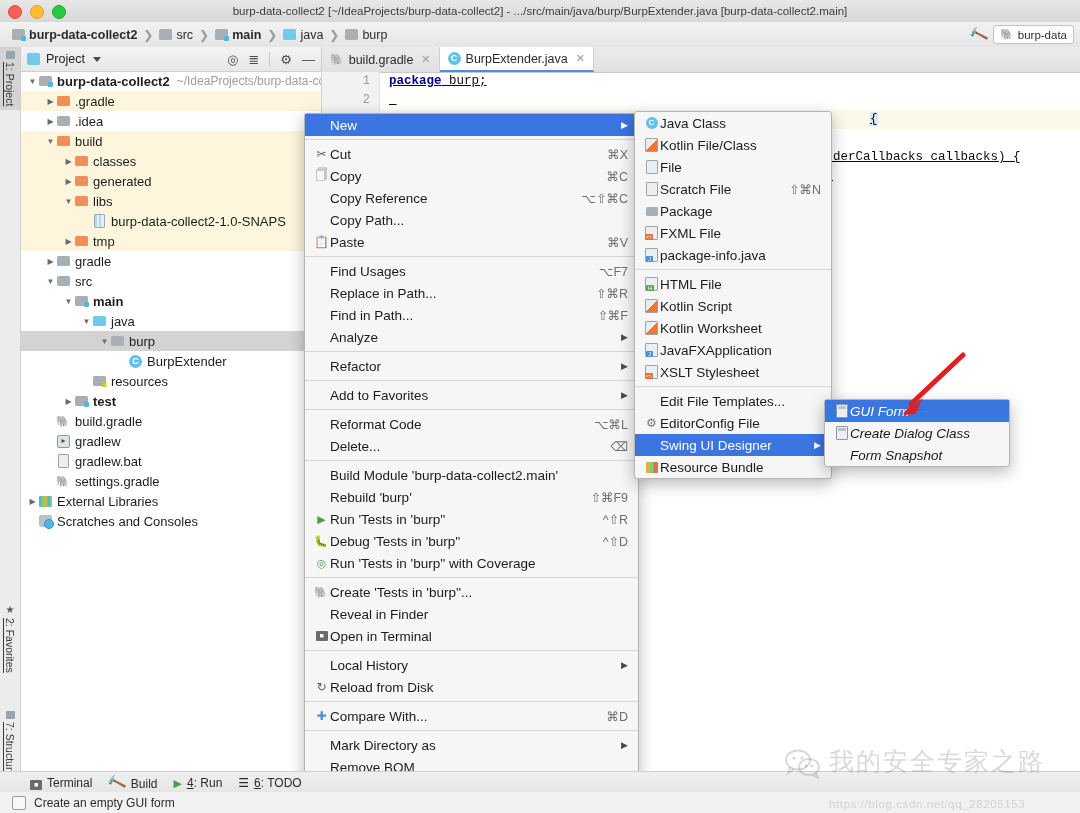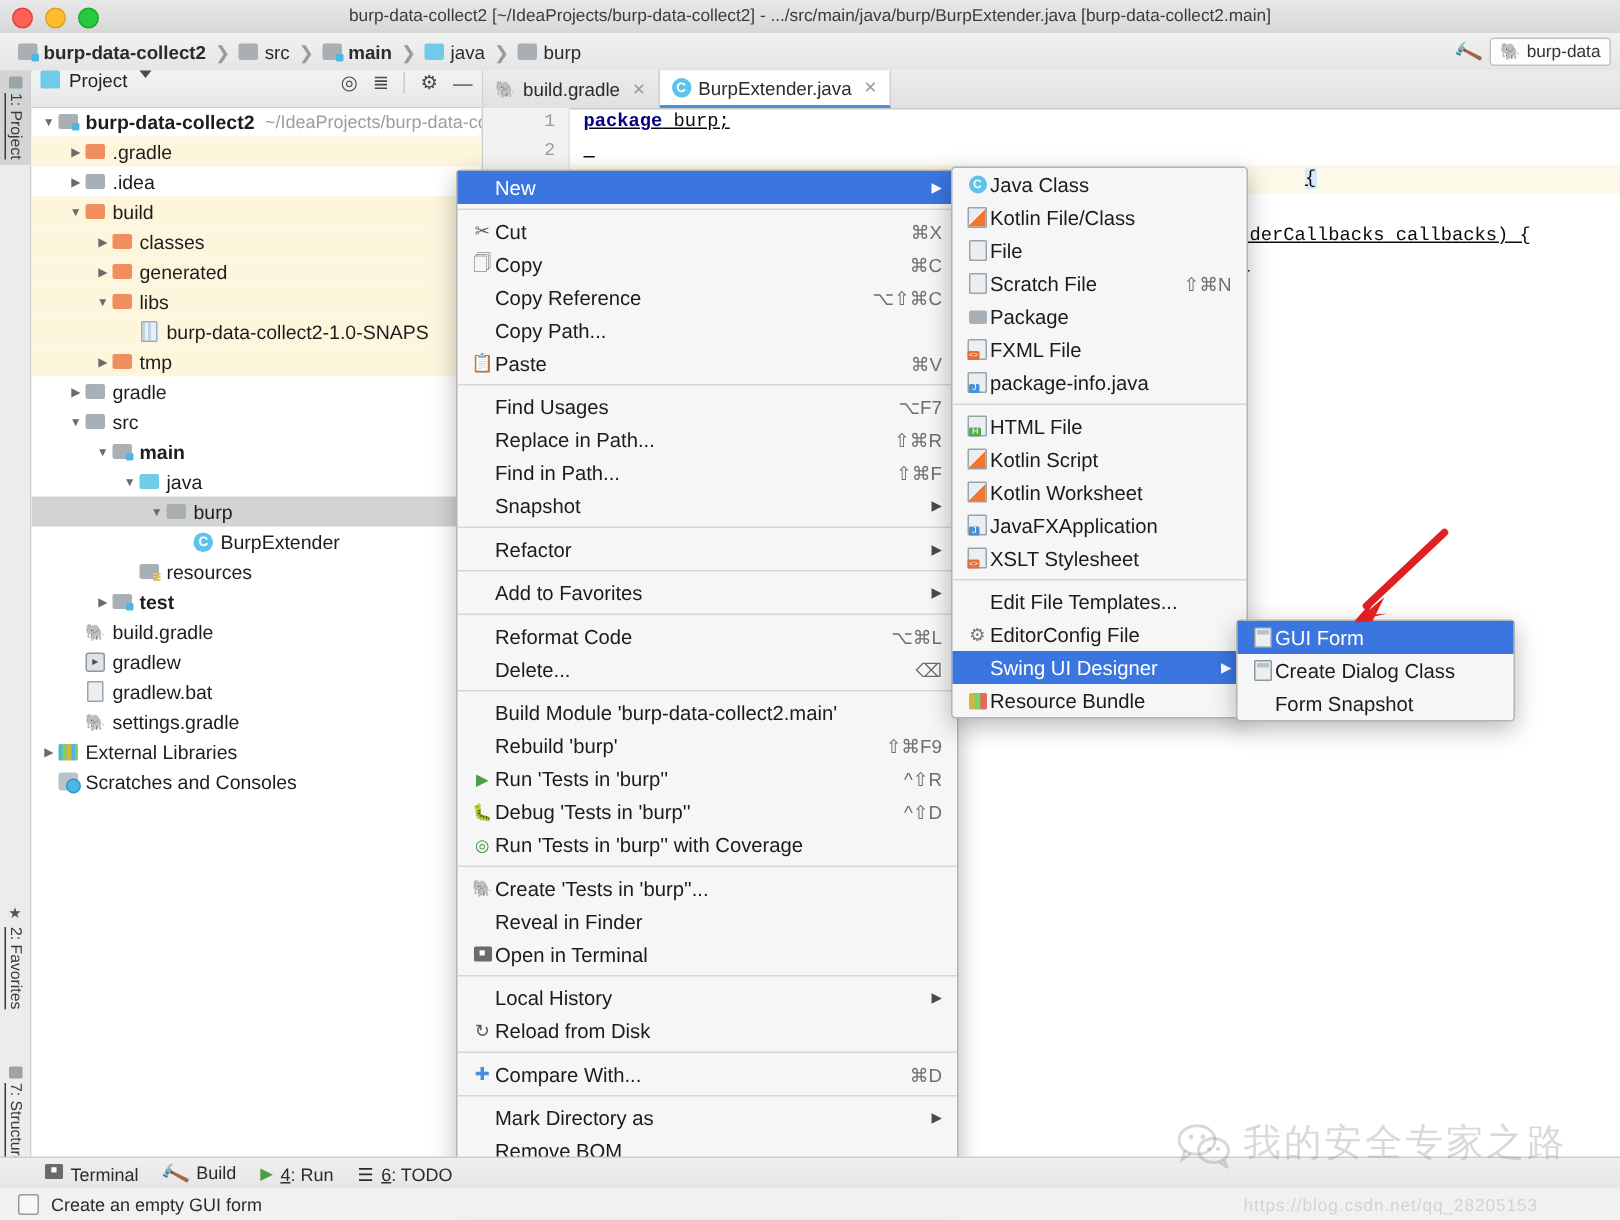--- a/index.html
+++ b/index.html
@@ -65,21 +65,21 @@
   .rail-star{writing-mode:horizontal-tb;font-size:10px;color:#555;}
   .rail-under{text-decoration:underline;}
 
   
   .proj{
     position:absolute;left:21px;top:47px;width:300px;height:748px;background:#ffffff;
     border-right:1px solid #cfcfcf;
   }
   .proj-head{
     height:24px;background:linear-gradient(#f4f3f3,#e8e7e7);border-bottom:1px solid #cfcfcf;
-    display:flex;align-items:flex-start;padding:0 6px;
+    display:flex;align-items:center;padding:0 6px;
   }
   .proj-head .lbl{font-size:12.5px;color:#222;margin-left:6px;}
   .caret{width:0;height:0;border-left:4px solid transparent;border-right:4px solid transparent;border-top:5px solid #4a4a4a;margin-left:8px;}
   .proj-head-icons{margin-left:auto;display:flex;align-items:center;gap:10px;color:#4a4a4a;font-size:13px;}
   .vsep{width:1px;height:14px;background:#c9c9c9;}
 
   .tree{position:absolute;left:0;top:24px;width:300px;height:700px;overflow:hidden;}
   .row{
     height:20px;display:flex;align-items:center;white-space:nowrap;font-size:13px;color:#1d1d1d;
   }
@@ -122,21 +122,21 @@
   .kw{color:#000080;font-weight:bold;}
   .brace-hl{background:#d6e9f8;}
   .line-hl{background:#fcf9e8;}
 
   
   .bottombar{
     position:absolute;left:0;top:771px;width:1080px;height:21px;
     background:linear-gradient(#f0efef,#e6e5e5);border-top:1px solid #cfcfcf;
     display:flex;align-items:center;gap:16px;padding-left:30px;font-size:12px;color:#2b2b2b;
   }
-  .bt{display:flex;align-items:flex-start;gap:5px;}
+  .bt{display:flex;align-items:flex-end;gap:5px;}
   .bt u{text-decoration:underline;}
   .termico{width:12px;height:10px;background:#6b6b6b;color:#fff;font-size:7px;line-height:10px;text-align:center;border-radius:1px;}
   .statusbar{
     position:absolute;left:0;top:792px;width:1080px;height:21px;
     background:#f2f1f1;display:flex;align-items:center;gap:8px;padding-left:12px;font-size:12px;color:#2b2b2b;
   }
   .sq{width:12px;height:12px;border:1px solid #9a9a9a;border-radius:2px;background:#f7f7f7;}
 
   
   .menu{
@@ -149,21 +149,21 @@
   .mi.sel{background:#3b75e0;color:#fff;}
   .mi .mico{width:17px;flex:0 0 17px;display:flex;align-items:center;justify-content:center;font-size:12px;color:#5b5b5b;}
   .mi .mtxt{flex:1 1 auto;}
   .mi .msc{margin-left:22px;color:#6e6e6e;font-size:12.5px;}
   .mi .tri{margin-left:18px;font-size:9px;color:#4a4a4a;}
   .mi.sel .tri{color:#fff;}
   .msep{height:1px;background:#d6d6d6;margin:3px 0;}
 
   .ctx{left:304px;top:113px;width:333px;}
   .sub1{left:634px;top:111px;width:196px;}
-  .sub2{left:824px;top:413px;width:184px;}
+  .sub2{left:824px;top:399px;width:184px;font-style:italic;}
   .mi-cls{width:12px;height:12px;border-radius:50%;background:#5fc2e8;color:#fff;font-size:8px;line-height:12px;text-align:center;font-weight:bold;}
   .mi-kt{width:11px;height:12px;background:linear-gradient(135deg,#e8eef3 50%,#f3762d 50%);border:1px solid #9aa4ab;border-radius:1px;}
   .mi-file{width:10px;height:12px;background:#eceff1;border:1px solid #9aa4ab;border-radius:1px;}
   .mi-fold{width:12px;height:9px;background:#a8b0b6;border-radius:1.5px;}
   .mi-fx{width:11px;height:12px;background:#eceff1;border:1px solid #9aa4ab;border-radius:1px;position:relative;}
   .mi-fx::after{content:"<>";position:absolute;left:-1px;bottom:-1px;font-size:5px;color:#fff;background:#e2703a;padding:0 1px;border-radius:1px;}
   .mi-j{width:11px;height:12px;background:#eceff1;border:1px solid #9aa4ab;border-radius:1px;position:relative;}
   .mi-j::after{content:"J";position:absolute;left:0;bottom:-1px;font-size:6px;color:#fff;background:#4a90d9;padding:0 2px;border-radius:1px;}
   .mi-h{width:11px;height:12px;background:#eceff1;border:1px solid #9aa4ab;border-radius:1px;position:relative;}
   .mi-h::after{content:"H";position:absolute;left:0;bottom:-1px;font-size:6px;color:#fff;background:#5aa84f;padding:0 2px;border-radius:1px;}
@@ -524,21 +524,21 @@
         <span class="mtxt">Replace in Path...</span>
         <span class="msc">⇧⌘R</span>
       </div>
       <div class="mi">
         <span class="mico"></span>
         <span class="mtxt">Find in Path...</span>
         <span class="msc">⇧⌘F</span>
       </div>
       <div class="mi">
         <span class="mico"></span>
-        <span class="mtxt">Snapshot</span>
+        <span class="mtxt">Analyze</span>
         <span class="tri">▶</span>
       </div>
       <div class="msep"></div>
       <div class="mi">
         <span class="mico"></span>
         <span class="mtxt">Refactor</span>
         <span class="tri">▶</span>
       </div>
       <div class="msep"></div>
       <div class="mi">

